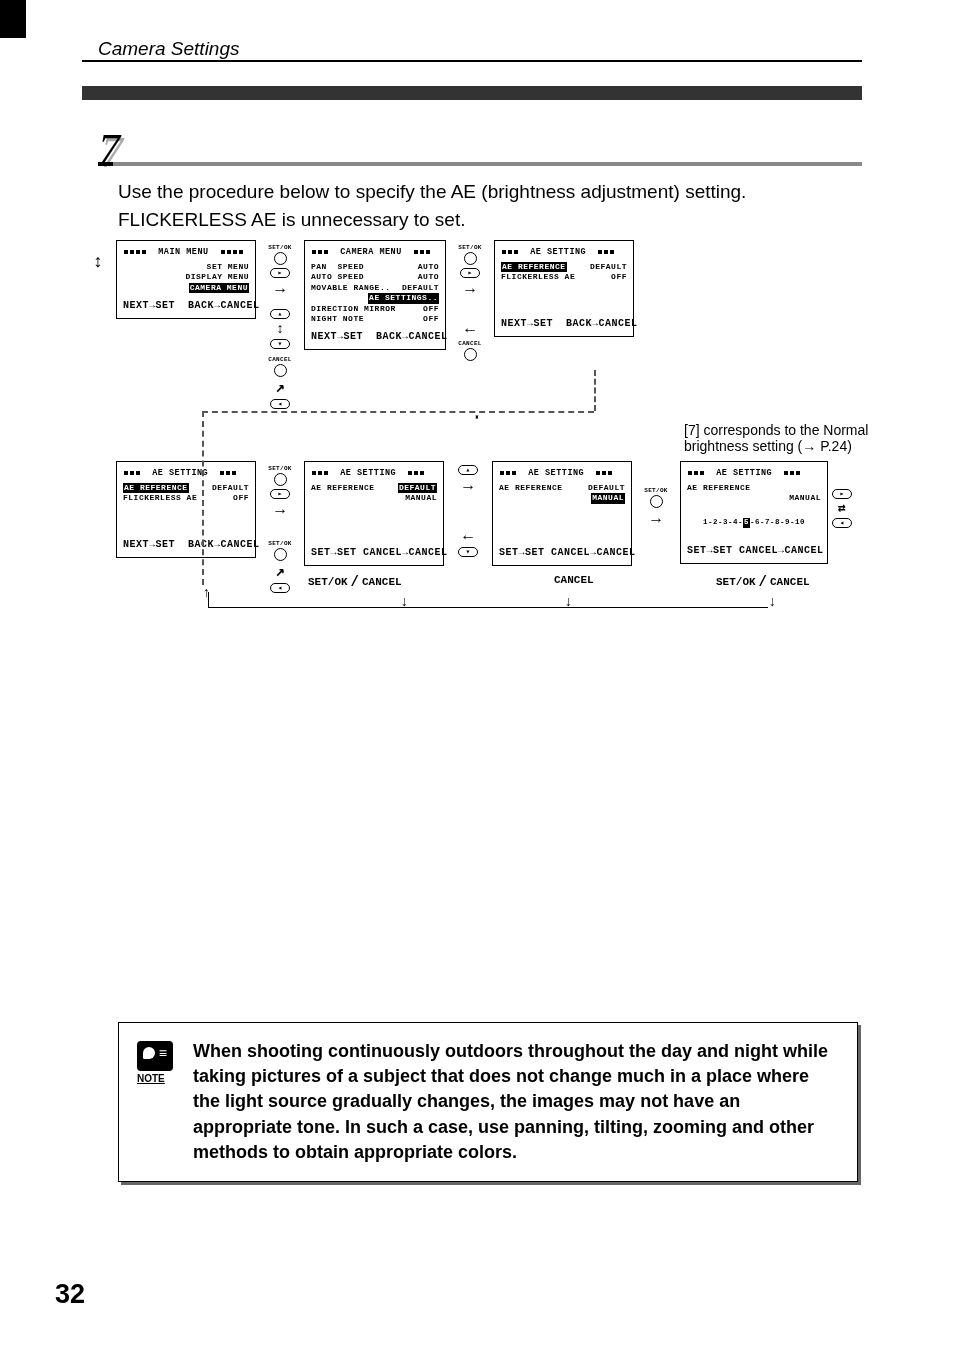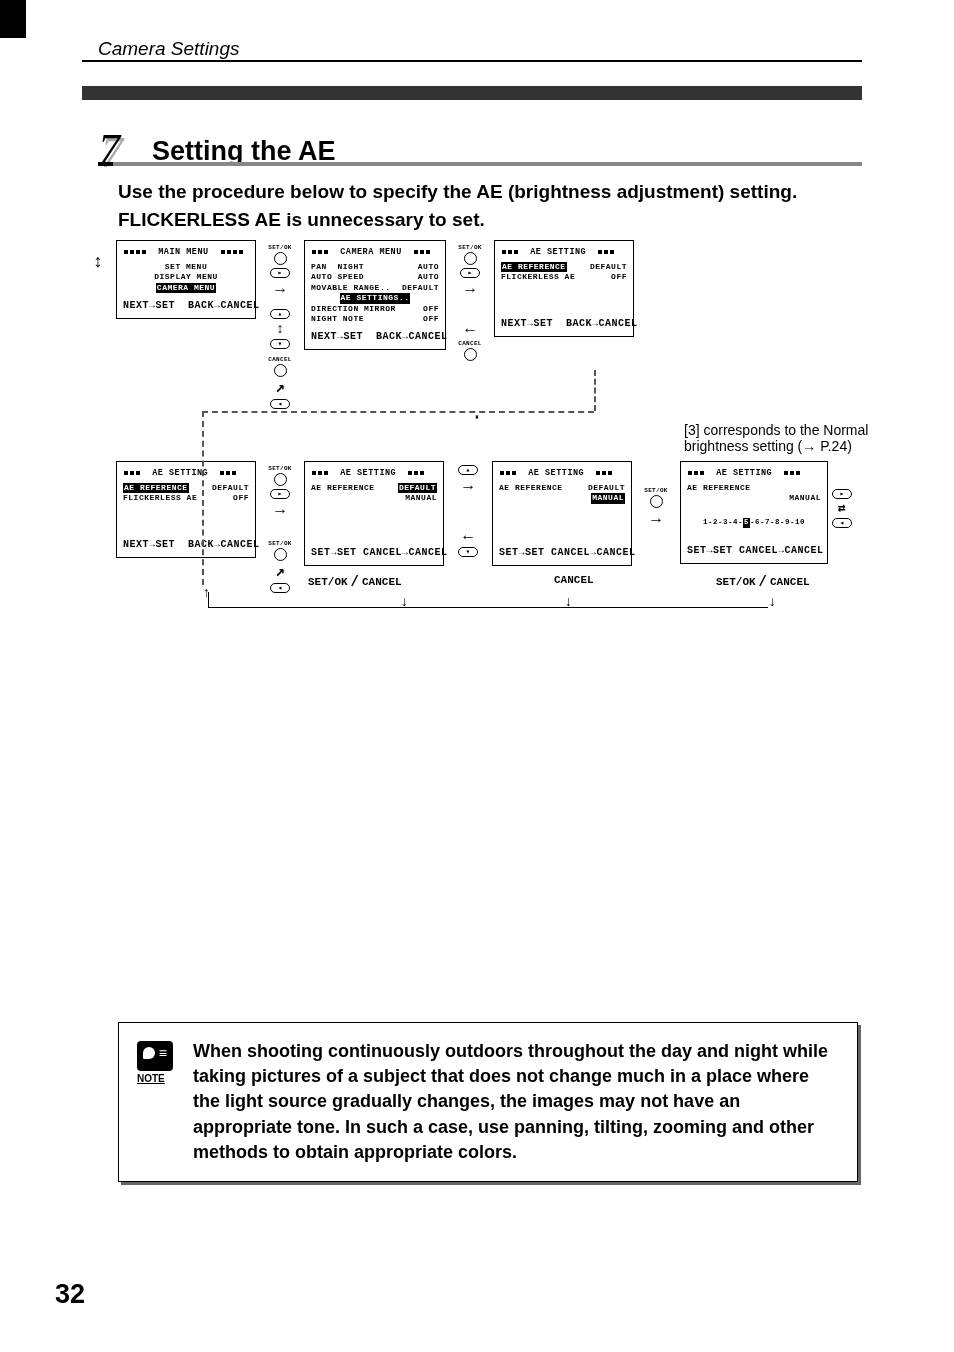--- a/index.html
+++ b/index.html
@@ -58,41 +58,40 @@
   position: absolute;
   left: 98px; right: 92px; top: 162px;
   height: 4px;
   background: linear-gradient(to right, #000 0%, #000 2%, #888 2%, #888 100%);
 }
 .intro-text {
   position: absolute;
   left: 118px; top: 178px; right: 100px;
   font-size: 19px;
   line-height: 1.45;
-  font-weight: bold;
 }
 .diagram {
   position: absolute;
   left: 80px; top: 240px; right: 80px;
   font-family: "Courier New", monospace;
   font-weight: bold;
 }
 .row { display: flex; align-items: flex-start; }
 .panel {
   border: 1.5px solid #000;
   background: #fff;
   padding: 6px 6px 6px 6px;
   font-size: 9px;
   line-height: 1.3;
   width: 140px;
   letter-spacing: 0.5px;
 }
 .panel .ptitle { text-align: left; margin-bottom: 4px; font-size: 8.5px; }
 .panel .line { display: flex; justify-content: space-between; white-space: pre; font-size: 8px; }
-.panel .line.single { justify-content: center; }
+.panel .line.single { justify-content: flex-end; }
 .panel .hl { background: #000; color: #fff; padding: 0 1px; display: inline-block; }
 .panel .foot { margin-top: 6px; font-size: 10px; }
 .sq { display: inline-block; width: 4px; height: 4px; background: #000; margin: 0 1px; vertical-align: middle; }
 .connector {
   width: 48px;
   display: flex;
   flex-direction: column;
   align-items: center;
   justify-content: flex-start;
   gap: 3px;
@@ -200,21 +199,20 @@
 <div class="sidebar-tab"></div>
 <div class="header-line"></div>
 <div class="section-header">Camera Settings</div>
 <div class="thick-bar"></div>
 
 <div class="title-row">
   <div class="big-seven-wrap">
     <span class="seven-back">7</span>
     <span class="seven-front">7</span>
   </div>
-  <div class="section-title">Setting the AE</div>
 </div>
 <div class="title-underline"></div>
 
 <div class="intro-text">Use the procedure below to specify the AE (brightness adjustment) setting. FLICKERLESS AE is unnecessary to set.</div>
 
 <div class="diagram">
 
   <div class="dashed-line" style="left:122px; top:171px; width:392px;"></div>
   <div class="dashed-vert" style="left:122px; top:171px; height:174px;"></div>
   <div class="dashed-vert" style="left:514px; top:130px; height:41px;"></div>
@@ -248,21 +246,21 @@
       <div class="vstack" style="margin-top:4px;">
           <span class="btn-label">CANCEL</span>
           <span class="btn-icon"></span>
         </div>
       <span class="arrow">↗</span>
       <span class="btn-pill left"></span>
     </div>
 
     <div class="panel" style="width:142px;">
       <div class="ptitle"><span class="barset"><span class="sq"></span><span class="sq"></span><span class="sq"></span></span>&nbsp;&nbsp;<span>CAMERA MENU</span>&nbsp;&nbsp;<span class="barset"><span class="sq"></span><span class="sq"></span><span class="sq"></span></span></div>
-      <div class="line"><span>PAN  NIGHT</span><span>AUTO</span></div>
+      <div class="line"><span>PAN  SPEED</span><span>AUTO</span></div>
       <div class="line"><span>AUTO SPEED</span><span>AUTO</span></div>
       <div class="line"><span>MOVABLE RANGE..</span><span>DEFAULT</span></div>
       <div class="line single"><span class="hl">AE SETTINGS..</span></div>
       <div class="line"><span>DIRECTION MIRROR</span><span>OFF</span></div>
       <div class="line"><span>NIGHT NOTE</span><span>OFF</span></div>
       <div class="foot"><span>NEXT→SET</span>&nbsp;&nbsp;<span>BACK→CANCEL</span></div>
     </div>
 
     <div class="connector">
       <div class="vstack">
@@ -395,21 +393,21 @@
         </div>
     </div>
   </div>
 
   <div style="position:absolute; left:122px; top:345px; font-size:14px;">↑</div>
   <div style="position:absolute; left:128px; top:352px; width:560px; height:16px; border-bottom:1.2px solid #000; border-left:1.2px solid #000;"></div>
   <div style="position:absolute; left:320px; top:354px; font-size:14px;">↓</div>
   <div style="position:absolute; left:484px; top:354px; font-size:14px;">↓</div>
   <div style="position:absolute; left:688px; top:354px; font-size:14px;">↓</div>
 
-  <div class="right-note" style="left:604px; top:182px; width:200px;">[3] corresponds to the Normal brightness setting (→ P.24)</div>
+  <div class="right-note" style="left:604px; top:182px; width:200px;">[7] corresponds to the Normal brightness setting (→ P.24)</div>
 </div>
 
 <div class="note-box">
   <div>
     <div class="note-icon"></div>
     <div class="note-label">NOTE</div>
   </div>
   <div class="note-text">When shooting continuously outdoors throughout the day and night while taking pictures of a subject that does not change much in a place where the light source gradually changes, the images may not have an appropriate tone. In such a case, use panning, tilting, zooming and other methods to obtain appropriate colors.</div>
 </div>
 

